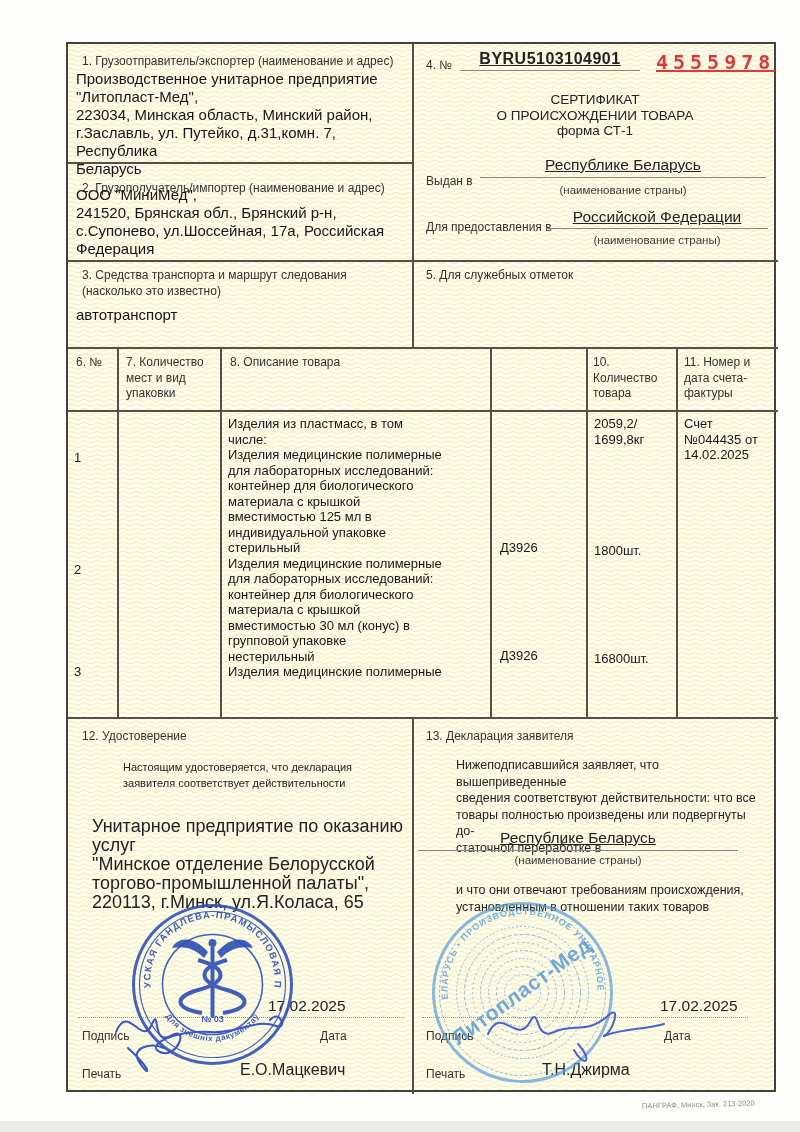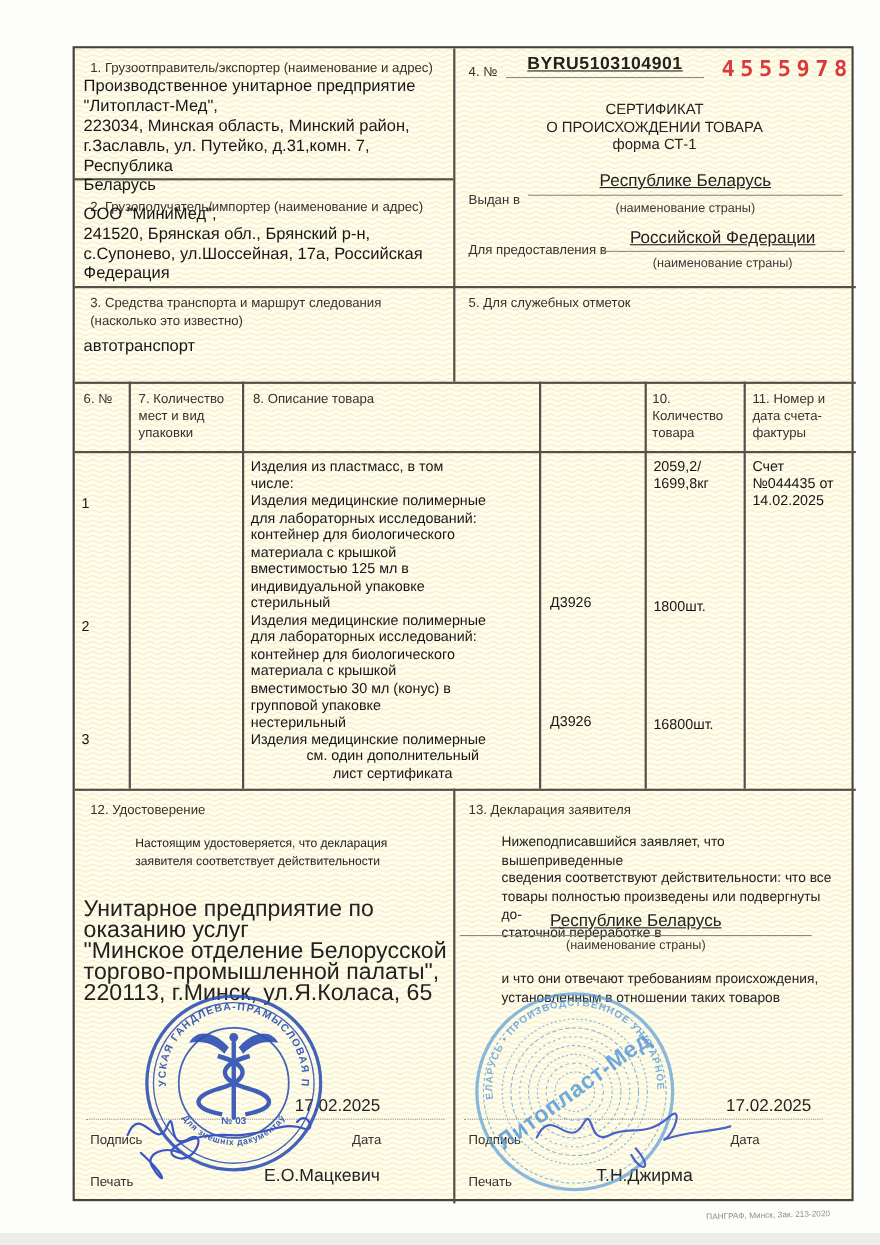--- a/index.html
+++ b/index.html
@@ -10,21 +10,21 @@
   .layer{left:0;top:0;width:100%;height:100%;}
   .hline{background:#53504a;height:1.5px;z-index:2;}
   .vline{background:#53504a;width:1.5px;z-index:2;}
   .lbl{font-size:12px;line-height:1.3;color:#33322e;z-index:3;}
   .val{font-size:15px;line-height:18px;color:#161616;z-index:3;}
   .ml{white-space:pre-line;}
   .ctr{text-align:center;}
   .ul{border-bottom:1px solid #8a887d;text-decoration:underline;}
   .dots{border-top:1.5px dotted #9a9890;z-index:3;}
   .red{color:#d93a3c;font-family:"DejaVu Sans Mono",monospace;font-weight:700;
-       font-size:20px;letter-spacing:5px;z-index:3;}
+       font-size:20px;letter-spacing:5px;z-index:3;text-decoration:underline;}
   .small-note{font-size:11.5px;color:#3a3934;z-index:3;}
   .tbl-val{font-size:13px;line-height:15.5px;color:#161616;z-index:3;}
   .sig{z-index:5;}
   .stamp{z-index:4;}
   .footer-note{font-size:7.5px;color:#8d8d88;transform:rotate(-1.5deg);z-index:3;}
   .scan-edge{left:0;top:1121px;width:800px;height:11px;background:#ecece9;}
 </style>
 </head>
 <body>
 
@@ -109,36 +109,34 @@
 индивидуальной упаковке
 стерильный
 Изделия медицинские полимерные
 для лабораторных исследований:
 контейнер для биологического
 материала с крышкой
 вместимостью 30 мл (конус) в
 групповой упаковке
 нестерильный
 Изделия медицинские полимерные</div>
-  <div class="abs ml tbl-val ctr" style="left:160px;top:635px;width:258px">см. один дополнительный
-лист сертификата</div>
   <div class="abs tbl-val" style="left:432px;top:496px">Д3926</div>
   <div class="abs tbl-val" style="left:432px;top:604px">Д3926</div>
   <div class="abs ml tbl-val" style="left:526px;top:372px;width:78px">2059,2/
 1699,8кг</div>
   <div class="abs tbl-val" style="left:526px;top:499px">1800шт.</div>
   <div class="abs tbl-val" style="left:526px;top:607px">16800шт.</div>
   <div class="abs ml tbl-val" style="left:616px;top:372px;width:90px">Счет
 №044435 от
 14.02.2025</div>
 
   <div class="abs lbl" style="left:14px;top:685px">12.  Удостоверение</div>
   <div class="abs ml" style="left:55px;top:715px;width:280px;font-size:11px;line-height:16px;z-index:3">Настоящим удостоверяется, что декларация
 заявителя соответствует действительности</div>
-  <div class="abs ml" style="left:8px;top:773px;width:334px;font-size:21px;line-height:19px;z-index:3">Унитарное предприятие по оказанию услуг
+  <div class="abs ml" style="left:24px;top:773px;width:334px;font-size:18px;line-height:19px;z-index:3">Унитарное предприятие по оказанию услуг
 "Минское отделение Белорусской
 торгово-промышленной палаты",
 220113, г.Минск, ул.Я.Коласа, 65</div>
 
   <svg class="abs stamp" style="left:62px;top:858px" width="165" height="165" viewBox="0 0 165 165">
     <g stroke="#2b4eb4" fill="none" opacity="0.88">
       <circle cx="82.5" cy="82.5" r="79" stroke-width="3"></circle>
       <circle cx="82.5" cy="82.5" r="73" stroke-width="1.2"></circle>
       <circle cx="82.5" cy="82.5" r="50" stroke-width="1.6"></circle>
     </g>

